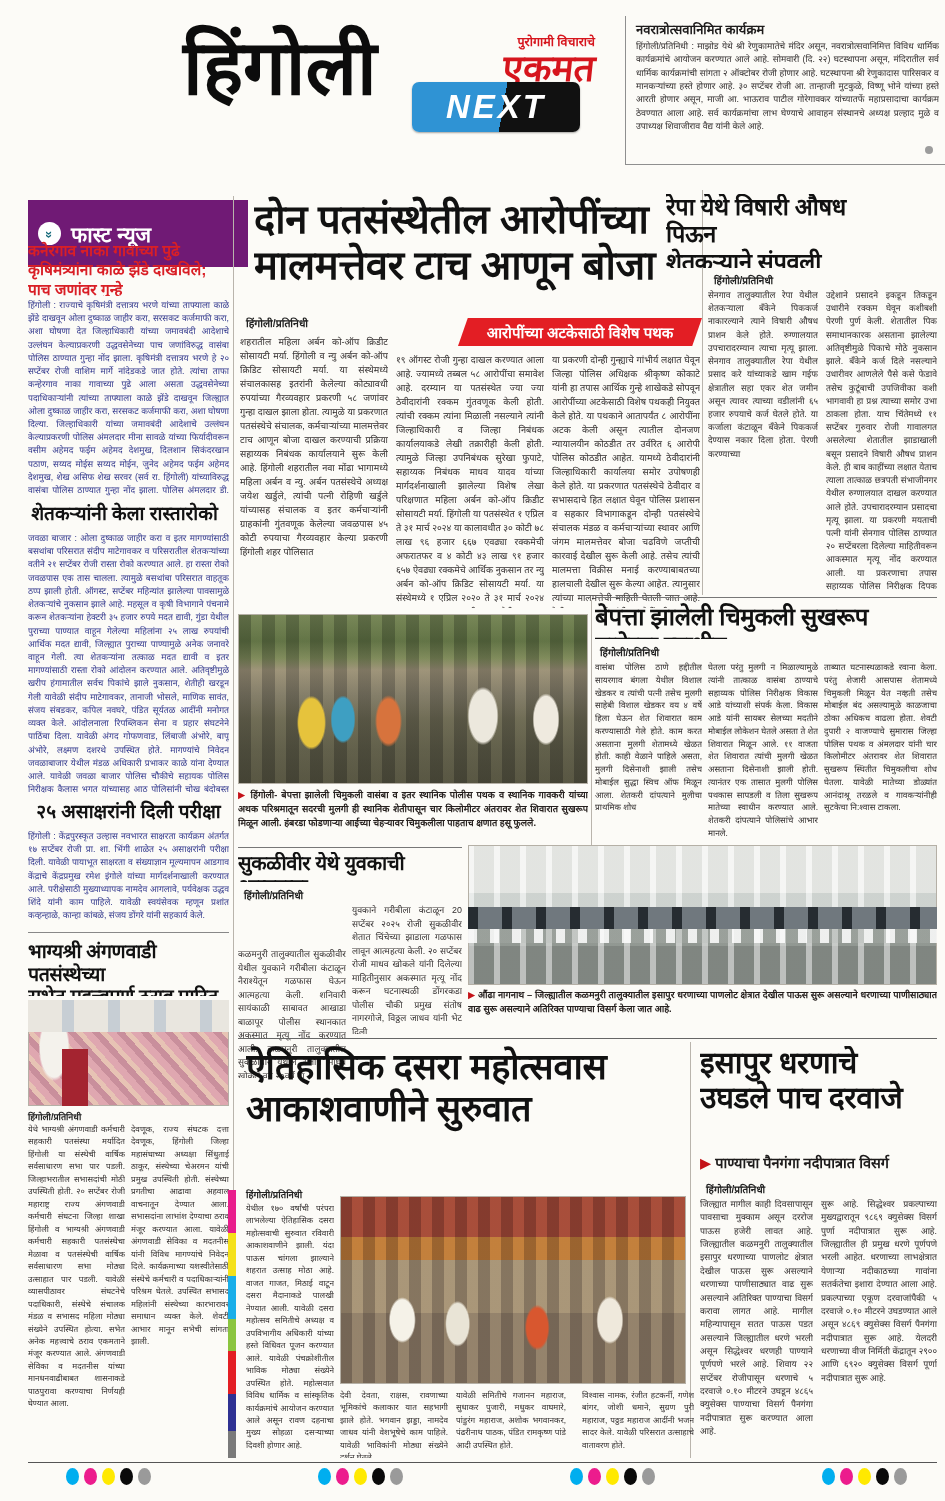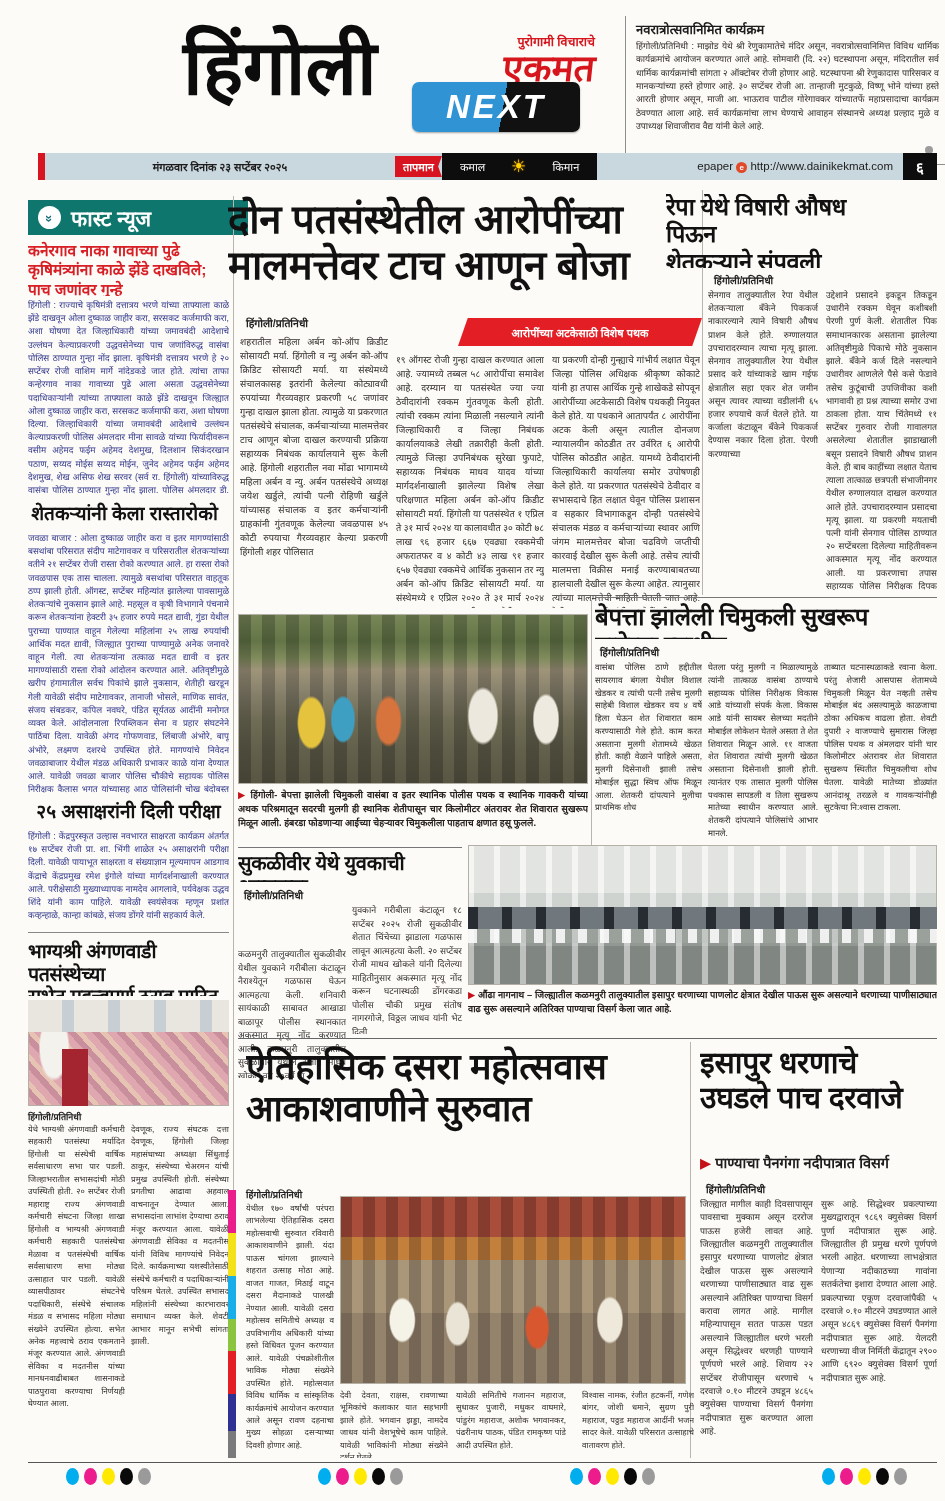--- a/index.html
+++ b/index.html
@@ -38,22 +38,22 @@
   .temp-label{background:#d7141f;color:#fff;font-weight:bold;padding:3px 8px;
               clip-path:polygon(0 0,100% 0,92% 50%,100% 100%,0 100%);}
   .temp-black{background:#0d0d0d;color:#fff;display:flex;align-items:center;gap:26px;
               padding:3px 18px;height:100%;box-sizing:border-box;}
   .pageno{background:#0d0d0d;color:#fff;font-weight:bold;font-size:15px;height:100%;
           width:34px;display:flex;align-items:center;justify-content:center;}
   .sun{font-size:17px;color:#ffd400;text-shadow:0 0 2px #f90;}
   .epaper-icon{display:inline-block;width:11px;height:11px;border-radius:50%;background:#e0492a;
                color:#fff;font-size:8px;line-height:11px;text-align:center;font-weight:bold;}
   
-  .fast-head{background:#0f766e;color:#fff;display:flex;align-items:center;gap:10px;
-             padding:0 10px;font-size:21px;font-weight:bold;}
+  .fast-head{background:#701a75;color:#fff;display:flex;align-items:center;gap:10px;
+             padding:16px 10px;font-size:21px;font-weight:bold;}
   .fast-chevron{width:23px;height:23px;border-radius:50%;background:#fff;color:#156b7b;
                 display:flex;align-items:center;justify-content:center;font-size:13px;
                 font-weight:bold;transform:rotate(90deg);letter-spacing:-2px;}
   .fast-red-h{color:#d91f26;font-weight:bold;font-size:15.5px;line-height:1.25;}
   .sub-h{font-weight:bold;font-size:19px;text-align:center;color:#121212;}
   
   .photo{box-shadow:0 0 0 1px #b5b0a6 inset;}
   .ph-group{background:
      radial-gradient(28px 52px at 21% 64%,#e6c33c 0 46%,transparent 52%),
      radial-gradient(24px 46px at 30% 62%,#3e9fc2 0 46%,transparent 52%),
@@ -102,36 +102,20 @@
     <div class="brand" style="text-align:right;">एकमत</div>
   </div>
   <div class="abs next-logo" style="left:412px;top:82px;width:168px;height:50px;">NEXT</div>
 
   <div class="abs note-box clip" style="left:625px;top:16px;width:303px;height:134px;">
     <div style="font-weight:bold;font-size:13px;margin-bottom:2px;">नवरात्रोत्सवानिमित कार्यक्रम</div>
     <div class="body-txt just clip" style="font-size:8.8px;height:112px;">हिंगोली/प्रतिनिधी : माझोड येथे श्री रेणुकामातेचे मंदिर असून, नवरात्रोत्सवानिमित्त विविध धार्मिक कार्यक्रमांचे आयोजन करण्यात आले आहे. सोमवारी (दि. २२) घटस्थापना असून, मंदिरातील सर्व धार्मिक कार्यक्रमांची सांगता २ ऑक्टोबर रोजी होणार आहे. घटस्थापना श्री रेणुकादास पारिसकर व मानकऱ्यांच्या हस्ते होणार आहे. ३० सप्टेंबर रोजी आ. तान्हाजी मुटकुळे, विष्णू भोने यांच्या हस्ते आरती होणार असून, माजी आ. भाऊराव पाटील गोरेगावकर यांच्यातर्फे महाप्रसादाचा कार्यक्रम ठेवण्यात आला आहे. सर्व कार्यक्रमांचा लाभ घेण्याचे आवाहन संस्थानचे अध्यक्ष प्रल्हाद मुळे व उपाध्यक्ष शिवाजीराव वैद्य यांनी केले आहे.</div>
   </div>
   <div class="abs end-dot" style="left:925px;top:146px;"></div>
 
-  <div class="abs datebar" style="left:38px;top:153px;width:899px;height:27px;">
-    <div class="red-accent"></div>
-    <div style="flex:0 0 350px;text-align:center;font-weight:bold;">मंगळवार  दिनांक २३ सप्टेंबर २०२५</div>
-    <div class="temp-label">तापमान</div>
-    <div class="temp-black">
-      <span>कमाल</span>
-      <span class="sun">☀</span>
-      <span>किमान</span>
-    </div>
-    <div style="flex:1;text-align:right;padding-right:10px;font-size:11.5px;">
-      <span>epaper</span>
-      <span class="epaper-icon">e</span>
-      <span>http://www.dainikekmat.com</span>
-    </div>
-    <div class="pageno">६</div>
-  </div>
 
   <div class="abs fast-head" style="left:28px;top:200px;width:200px;height:35px;">
     <span class="fast-chevron">»</span>
     <span>फास्ट न्यूज</span>
   </div>
   <div class="abs fast-red-h clip" style="left:28px;top:241px;width:201px;height:55px;">कनेरगाव नाका गावाच्या पुढे कृषिमंत्र्यांना काळे झेंडे दाखविले; पाच जणांवर गुन्हे</div>
   <div class="abs body-txt blue-txt just clip" style="left:28px;top:299px;width:201px;height:197px;">हिंगोली : राज्याचे कृषिमंत्री दत्तात्रय भरणे यांच्या ताफ्याला काळे झेंडे दाखवून ओला दुष्काळ जाहीर करा, सरसकट कर्जमाफी करा, अशा घोषणा देत जिल्हाधिकारी यांच्या जमावबंदी आदेशाचे उल्लंघन केल्याप्रकरणी उद्धवसेनेच्या पाच जणांविरुद्ध वासंबा पोलिस ठाण्यात गुन्हा नोंद झाला. कृषिमंत्री दत्तात्रय भरणे हे २० सप्टेंबर रोजी वाशिम मार्गे नांदेडकडे जात होते. त्यांचा ताफा कन्हेरगाव नाका गावाच्या पुढे आला असता उद्धवसेनेच्या पदाधिकाऱ्यांनी त्यांच्या ताफ्याला काळे झेंडे दाखवून जिल्ह्यात ओला दुष्काळ जाहीर करा, सरसकट कर्जमाफी करा, अशा घोषणा दिल्या. जिल्हाधिकारी यांच्या जमावबंदी आदेशाचे उल्लंघन केल्याप्रकरणी पोलिस अंमलदार मीना सावळे यांच्या फिर्यादीवरून वसीम अहेमद फईम अहेमद देशमुख, दिलशान सिकंदरखान पठाण, सय्यद मोईस सय्यद मोईन, जुनेद अहेमद फईम अहेमद देशमुख, शेख असिफ शेख सरवर (सर्व रा. हिंगोली) यांच्याविरुद्ध वासंबा पोलिस ठाण्यात गुन्हा नोंद झाला. पोलिस अंमलदार डी. आर. पोळे तपास करीत आहेत</div>
   <div class="abs sub-h clip" style="left:24px;top:500px;width:201px;height:26px;">शेतकऱ्यांनी केला रास्तारोको</div>
   <div class="abs body-txt blue-txt just clip" style="left:28px;top:532px;width:201px;height:262px;">जवळा बाजार : ओला दुष्काळ जाहीर करा व इतर मागण्यांसाठी बसथांबा परिसरात संदीप माटेगावकर व परिसरातील शेतकऱ्यांच्या वतीने २१ सप्टेंबर रोजी रास्ता रोको करण्यात आले. हा रास्ता रोको जवळपास एक तास चालला. त्यामुळे बसथांबा परिसरात वाहतूक ठप्प झाली होती. ऑगस्ट, सप्टेंबर महिन्यांत झालेल्या पावसामुळे शेतकऱ्यांचे नुकसान झाले आहे. महसूल व कृषी विभागाने पंचनामे करून शेतकऱ्यांना हेक्टरी ३५ हजार रुपये मदत द्यावी, गुंडा येथील पुराच्या पाण्यात वाहून गेलेल्या महिलांना २५ लाख रुपयांची आर्थिक मदत द्यावी, जिल्ह्यात पुराच्या पाण्यामुळे अनेक जनावरे वाहून गेली. त्या शेतकऱ्यांना तत्काळ मदत द्यावी व इतर मागण्यांसाठी रास्ता रोको आंदोलन करण्यात आले. अतिवृष्टीमुळे खरीप हंगामातील सर्वच पिकांचे झाले नुकसान, शेतीही खरडून गेली यावेळी संदीप माटेगावकर, तानाजी भोसले, माणिक सावंत, संजय संबडकर, कपिल नवघरे, पंडित सूर्यतळ आदींनी मनोगत व्यक्त केले. आंदोलनाला रिपब्लिकन सेना व प्रहार संघटनेने पाठिंबा दिला. यावेळी अंगद गोफणवाड, लिंबाजी अंभोरे, बापू अंभोरे, लक्ष्मण दशरथे उपस्थित होते. मागण्यांचे निवेदन जवळाबाजार येथील मंडळ अधिकारी प्रभाकर काळे यांना देण्यात आले. यावेळी जवळा बाजार पोलिस चौकीचे सहायक पोलिस निरीक्षक कैलास भगत यांच्यासह आठ पोलिसांनी चोख बंदोबस्त ठेवला होता.</div>
   <div class="abs sub-h clip" style="left:28px;top:798px;width:201px;height:26px;">२५ असाक्षरांनी दिली परीक्षा</div>
@@ -146,24 +130,24 @@
   </div>
   <div class="abs byline" style="left:28px;top:1110px;font-size:9px;">हिंगोली/प्रतिनिधी</div>
   <div class="abs body-txt just clip" style="left:28px;top:1124px;width:97px;height:334px;font-size:8.2px;">येथे भाग्यश्री अंगणवाडी कर्मचारी सहकारी पतसंस्था मर्यादित हिंगोली या संस्थेची वार्षिक सर्वसाधारण सभा पार पडली. जिल्हाभरातील सभासदांची मोठी उपस्थिती होती. २० सप्टेंबर रोजी महाराष्ट्र राज्य अंगणवाडी कर्मचारी संघटना जिल्हा शाखा हिंगोली व भाग्यश्री अंगणवाडी कर्मचारी सहकारी पतसंस्थेचा मेळावा व पतसंस्थेची वार्षिक सर्वसाधारण सभा मोठ्या उत्साहात पार पडली. यावेळी व्यासपीठावर संघटनेचे पदाधिकारी, संस्थेचे संचालक मंडळ व सभासद महिला मोठ्या संख्येने उपस्थित होत्या. सभेत अनेक महत्त्वाचे ठराव एकमताने मंजूर करण्यात आले. अंगणवाडी सेविका व मदतनीस यांच्या मानधनवाढीबाबत शासनाकडे पाठपुरावा करण्याचा निर्णयही घेण्यात आला.</div>
   <div class="abs body-txt just clip" style="left:131px;top:1124px;width:98px;height:334px;font-size:8.2px;">देवणूक, राज्य संघटक दत्ता देवणूक, हिंगोली जिल्हा महासंघाच्या अध्यक्षा सिंधुताई ठाकूर, संस्थेच्या चेअरमन यांची प्रमुख उपस्थिती होती. संस्थेच्या प्रगतीचा आढावा अहवाल वाचनातून देण्यात आला. सभासदांना लाभांश देण्याचा ठराव मंजूर करण्यात आला. यावेळी अंगणवाडी सेविका व मदतनीस यांनी विविध मागण्यांचे निवेदन दिले. कार्यक्रमाच्या यशस्वीतेसाठी संस्थेचे कर्मचारी व पदाधिकाऱ्यांनी परिश्रम घेतले. उपस्थित सभासद महिलांनी संस्थेच्या कारभारावर समाधान व्यक्त केले. शेवटी आभार मानून सभेची सांगता झाली.</div>
 
   <div class="abs hairline-v" style="left:233px;top:196px;height:1262px;"></div>
   <div class="abs hairline-v" style="left:702px;top:190px;height:405px;"></div>
   <div class="abs hairline-v" style="left:591px;top:600px;height:245px;"></div>
   <div class="abs hairline-v" style="left:690px;top:1042px;height:416px;"></div>
 
-  <div class="abs headline pre clip" style="left:228px;top:196px;width:458px;height:112px;font-size:40px;">दोन पतसंस्थेतील आरोपींच्या
+  <div class="abs headline pre clip" style="left:254px;top:196px;width:458px;height:112px;font-size:40px;">दोन पतसंस्थेतील आरोपींच्या
 मालमत्तेवर टाच आणून बोजा</div>
   <div class="abs byline" style="left:246px;top:316px;">हिंगोली/प्रतिनिधी</div>
-  <div class="abs ribbon skew" style="left:458px;top:318px;width:244px;height:28px;font-size:11px;">आरोपींच्या अटकेसाठी विशेष पथक</div>
+  <div class="abs ribbon skew" style="left:458px;top:318px;width:244px;height:28px;font-size:15px;">आरोपींच्या अटकेसाठी विशेष पथक</div>
   <div class="abs body-txt just clip" style="left:240px;top:336px;width:148px;height:272px;font-size:9.2px;">शहरातील महिला अर्बन को-ऑप क्रिडीट सोसायटी मर्या. हिंगोली व न्यु अर्बन को-ऑप क्रिडिट सोसायटी मर्या. या संस्थेमध्ये संचालकासह इतरांनी केलेल्या कोट्यावधी रुपयांच्या गैरव्यवहार प्रकरणी ५८ जणांवर गुन्हा दाखल झाला होता. त्यामुळे या प्रकरणात पतसंस्थेचे संचालक, कर्मचाऱ्यांच्या मालमत्तेवर टाच आणून बोजा दाखल करण्याची प्रक्रिया सहाय्यक निबंधक कार्यालयाने सुरू केली आहे. हिंगोली शहरातील नवा मोंढा भागामध्ये महिला अर्बन व न्यु. अर्बन पतसंस्थेचे अध्यक्ष जयेश खर्डुले, त्यांची पत्नी रोहिणी खर्डुले यांच्यासह संचालक व इतर कर्मचाऱ्यांनी ग्राहकांनी गुंतवणूक केलेल्या जवळपास ४५ कोटी रुपयाचा गैरव्यवहार केल्या प्रकरणी हिंगोली शहर पोलिसात</div>
   <div class="abs body-txt just clip" style="left:396px;top:354px;width:148px;height:254px;font-size:9.2px;">१९ ऑगस्ट रोजी गुन्हा दाखल करण्यात आला आहे. ज्यामध्ये तब्बल ५८ आरोपींचा समावेश आहे. दरम्यान या पतसंस्थेत ज्या ज्या ठेवीदारांनी रक्कम गुंतवणूक केली होती. त्यांची रक्कम त्यांना मिळाली नसल्याने त्यांनी जिल्हाधिकारी व जिल्हा निबंधक कार्यालयाकडे लेखी तक्रारीही केली होती. त्यामुळे जिल्हा उपनिबंधक सुरेखा फुपाटे, सहाय्यक निबंधक माधव यादव यांच्या मार्गदर्शनाखाली झालेल्या विशेष लेखा परिक्षणात महिला अर्बन को-ऑप क्रिडीट सोसायटी मर्या. हिंगोली या पतसंस्थेत १ एप्रिल ते ३१ मार्च २०२४ या कालावधीत ३० कोटी ७८ लाख ९६ हजार ६६७ एवढ्या रक्कमेची अफरातफर व ४ कोटी ४३ लाख ९१ हजार ६५७ ऐवढ्या रक्कमेचे आर्थिक नुकसान तर न्यु अर्बन को-ऑप क्रिडिट सोसायटी मर्या. या संस्थेमध्ये १ एप्रिल २०२० ते ३१ मार्च २०२४ या दरम्यानच्या कालावधीत १२ कोटी १५ लाख ५९६ रुपयाचा अपहार व ६६ लाख ३४ हजार २९० रुपयांचे आर्थिक नुकसान झाले.</div>
   <div class="abs body-txt just clip" style="left:552px;top:354px;width:148px;height:254px;font-size:9.2px;">या प्रकरणी दोन्ही गुन्ह्याचे गांभीर्य लक्षात घेवून जिल्हा पोलिस अधिक्षक श्रीकृष्ण कोकाटे यांनी हा तपास आर्थिक गुन्हे शाखेकडे सोपवून आरोपींच्या अटकेसाठी विशेष पथकही नियुक्त केले होते. या पथकाने आतापर्यंत ८ आरोपींना अटक केली असून त्यातील दोनजण न्यायालयीन कोठडीत तर उर्वरित ६ आरोपी पोलिस कोठडीत आहेत. यामध्ये ठेवीदारांनी जिल्हाधिकारी कार्यालया समोर उपोषणही केले होते. या प्रकरणात पतसंस्थेचे ठेवीदार व सभासदाचे हित लक्षात घेवून पोलिस प्रशासन व सहकार विभागाकडून दोन्ही पतसंस्थेचे संचालक मंडळ व कर्मचाऱ्यांच्या स्थावर आणि जंगम मालमत्तेवर बोजा चढविणे जप्तीची कारवाई देखील सुरू केली आहे. तसेच त्यांची मालमत्ता विक्रीस मनाई करण्याबाबतच्या हालचाली देखील सुरू केल्या आहेत. त्यानुसार त्यांच्या मालमत्तेची माहिती घेतली जात आहे. ठेवीदार व नागरिकांनी आरोपींसहीत त्यांच्या निकटवर्तीयांच्या मालमत्तेची माहिती सहाय्यक निबंधक कार्यालयास देण्याचे आवाहन सहाय्यक निबंधक माधव यादव यांनी केले आहे.</div>
 
   <div class="abs photo ph-group" style="left:238px;top:614px;width:350px;height:170px;"></div>
   <div class="abs caption just clip" style="left:238px;top:789px;width:350px;height:56px;font-weight:normal;">
     <span class="marker">▶</span>
     <span style="font-weight:bold;">हिंगोली- बेपत्ता झालेली चिमुकली वासंबा व इतर स्थानिक पोलीस पथक व स्थानिक गावकरी यांच्या अथक परिश्रमातून सदरची मुलगी ही स्थानिक शेतीपासून चार किलोमीटर अंतरावर शेत शिवारात सुखरूप मिळून आली. हंबरडा फोडणाऱ्या आईच्या चेहऱ्यावर चिमुकलीला पाहताच क्षणात हसू फुलले.</span>
   </div>
 
@@ -177,21 +161,21 @@
   <div class="abs headline clip" style="left:595px;top:603px;width:342px;height:36px;font-size:24px;">बेपत्ता झालेली चिमुकली सुखरूप मातेच्या स्वाधीन</div>
   <div class="abs byline" style="left:600px;top:645px;font-size:10px;">हिंगोली/प्रतिनिधी</div>
   <div class="abs body-txt just clip" style="left:595px;top:661px;width:107px;height:184px;font-size:8.4px;">वासंबा पोलिस ठाणे हद्दीतील सायरगाव बंगला येथील विशाल खेडकर व त्यांची पत्नी तसेच मुलगी साहेबी विशाल खेडकर वय ४ वर्षे हिला घेऊन शेत शिवारात काम करण्यासाठी गेले होते. काम करत असताना मुलगी शेतामध्ये खेळत होती. काही वेळाने पाहिले असता, मुलगी दिसेनाशी झाली तसेच मोबाईल सुद्धा स्विच ऑफ मिळून आला. शेतकरी दांपत्याने मुलीचा प्राथमिक शोध</div>
   <div class="abs body-txt just clip" style="left:708px;top:661px;width:110px;height:184px;font-size:8.4px;">घेतला परंतु मुलगी न मिळाल्यामुळे त्यांनी तात्काळ वासंबा ठाण्याचे सहाय्यक पोलिस निरीक्षक विकास आडे यांच्याशी संपर्क केला. विकास आडे यांनी सायबर सेलच्या मदतीने मोबाईल लोकेशन घेतले असता ते शेत शिवारात मिळून आले. ११ वाजता शेत शिवारात त्यांची मुलगी खेळत असताना दिसेनाशी झाली होती. त्यानंतर एक तासात मुलगी पोलिस पथकास सापडली व तिला सुखरूप मातेच्या स्वाधीन करण्यात आले. शेतकरी दांपत्याने पोलिसांचे आभार मानले.</div>
   <div class="abs body-txt just clip" style="left:824px;top:661px;width:113px;height:184px;font-size:8.4px;">ताब्यात घटनास्थळाकडे रवाना केला. परंतु शेजारी आसपास शेतामध्ये चिमुकली मिळून येत नव्हती तसेच मोबाईल बंद असल्यामुळे काळजाचा ठोका अधिकच वाढला होता. शेवटी दुपारी २ वाजण्याचे सुमारास जिल्हा पोलिस पथक व अंमलदार यांनी चार किलोमीटर अंतरावर शेत शिवारात सुखरूप स्थितीत चिमुकलीचा शोध घेतला. यावेळी मातेच्या डोळ्यांत आनंदाश्रू तरळले व गावकऱ्यांनीही सुटकेचा नि:श्वास टाकला.</div>
 
   <div class="abs hairline-h" style="left:238px;top:847px;width:224px;background:#777;"></div>
   <div class="abs headline clip" style="left:238px;top:852px;width:226px;height:30px;font-size:20px;">सुकळीवीर येथे युवकाची आत्महत्या</div>
   <div class="abs byline" style="left:244px;top:888px;font-size:10px;">हिंगोली/प्रतिनिधी</div>
   <div class="abs body-txt just clip" style="left:238px;top:904px;width:108px;height:130px;font-size:8.9px;margin-top:44px;">कळमनुरी तालुक्यातील सुकळीवीर येथील युवकाने गरीबीला कंटाळून नैराश्येतून गळफास घेऊन आत्महत्या केली. शनिवारी सायंकाळी साबावत आखाडा बाळापूर पोलीस स्थानकात अकस्मात मृत्यू नोंद करण्यात आली. कळमनुरी तालुक्यातील सुकळीवीर येथील संतोष माधव खोकले वय २०वर्षे या</div>
-  <div class="abs body-txt just clip" style="left:352px;top:904px;width:110px;height:130px;font-size:8.9px;">युवकाने गरीबीला कंटाळून १८ सप्टेंबर २०२५ रोजी सुकळीवीर शेतात चिंचेच्या झाडाला गळफास लावून आत्महत्या केली. २० सप्टेंबर रोजी माधव खोकले यांनी दिलेल्या माहितीनुसार अकस्मात मृत्यू नोंद करून घटनास्थळी डोंगरकडा पोलीस चौकी प्रमुख संतोष नागरगोजे, विठ्ठल जाधव यांनी भेट दिली.</div>
+  <div class="abs body-txt just clip" style="left:352px;top:904px;width:110px;height:130px;font-size:8.9px;">युवकाने गरीबीला कंटाळून 20 सप्टेंबर २०२५ रोजी सुकळीवीर शेतात चिंचेच्या झाडाला गळफास लावून आत्महत्या केली. २० सप्टेंबर रोजी माधव खोकले यांनी दिलेल्या माहितीनुसार अकस्मात मृत्यू नोंद करून घटनास्थळी डोंगरकडा पोलीस चौकी प्रमुख संतोष नागरगोजे, विठ्ठल जाधव यांनी भेट दिली.</div>
 
   <div class="abs photo ph-dam" style="left:468px;top:845px;width:469px;height:140px;">
     <div class="gates"></div>
     <div class="foam"></div>
   </div>
   <div class="abs caption just clip" style="left:468px;top:989px;width:469px;height:40px;font-weight:normal;">
     <span class="marker">▶</span>
     <span style="font-weight:bold;">औंढा नागनाथ –  जिल्ह्यातील कळमनुरी तालुक्यातील इसापुर धरणाच्या पाणलोट क्षेत्रात देखील पाऊस सुरू असल्याने धरणाच्या पाणीसाठ्यात वाढ सुरू असल्याने अतिरिक्त पाण्याचा विसर्ग केला जात आहे.</span>
   </div>
   <div class="abs hairline-h" style="left:238px;top:1038px;width:699px;background:#666;"></div>

